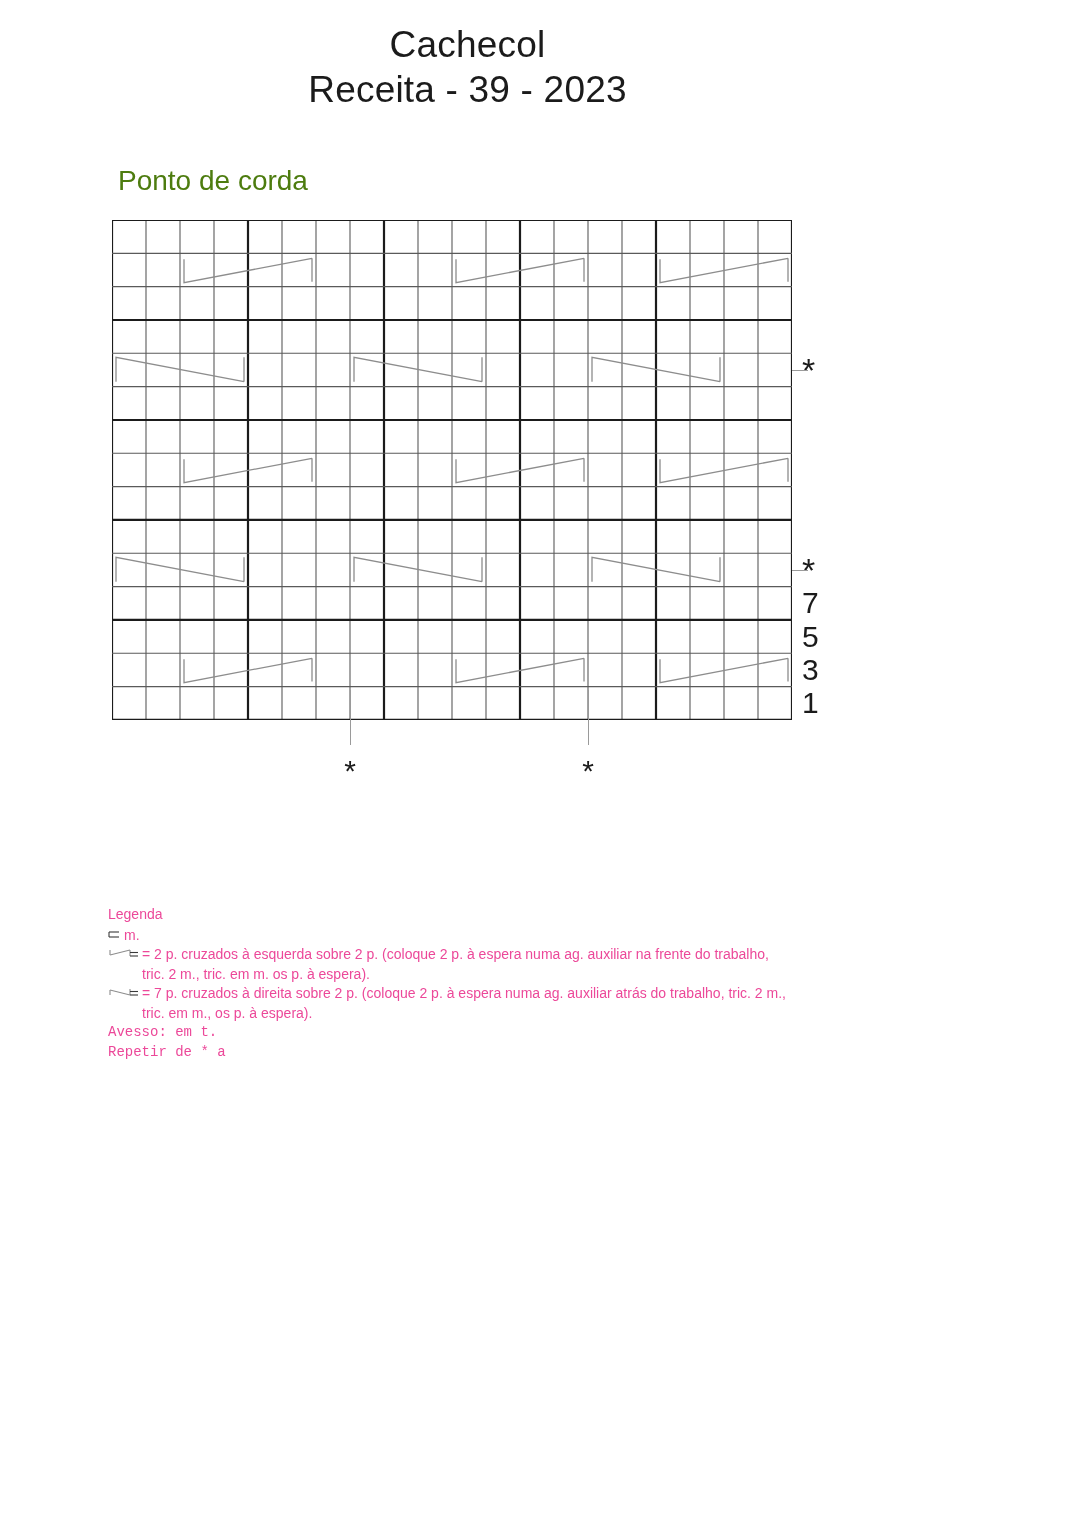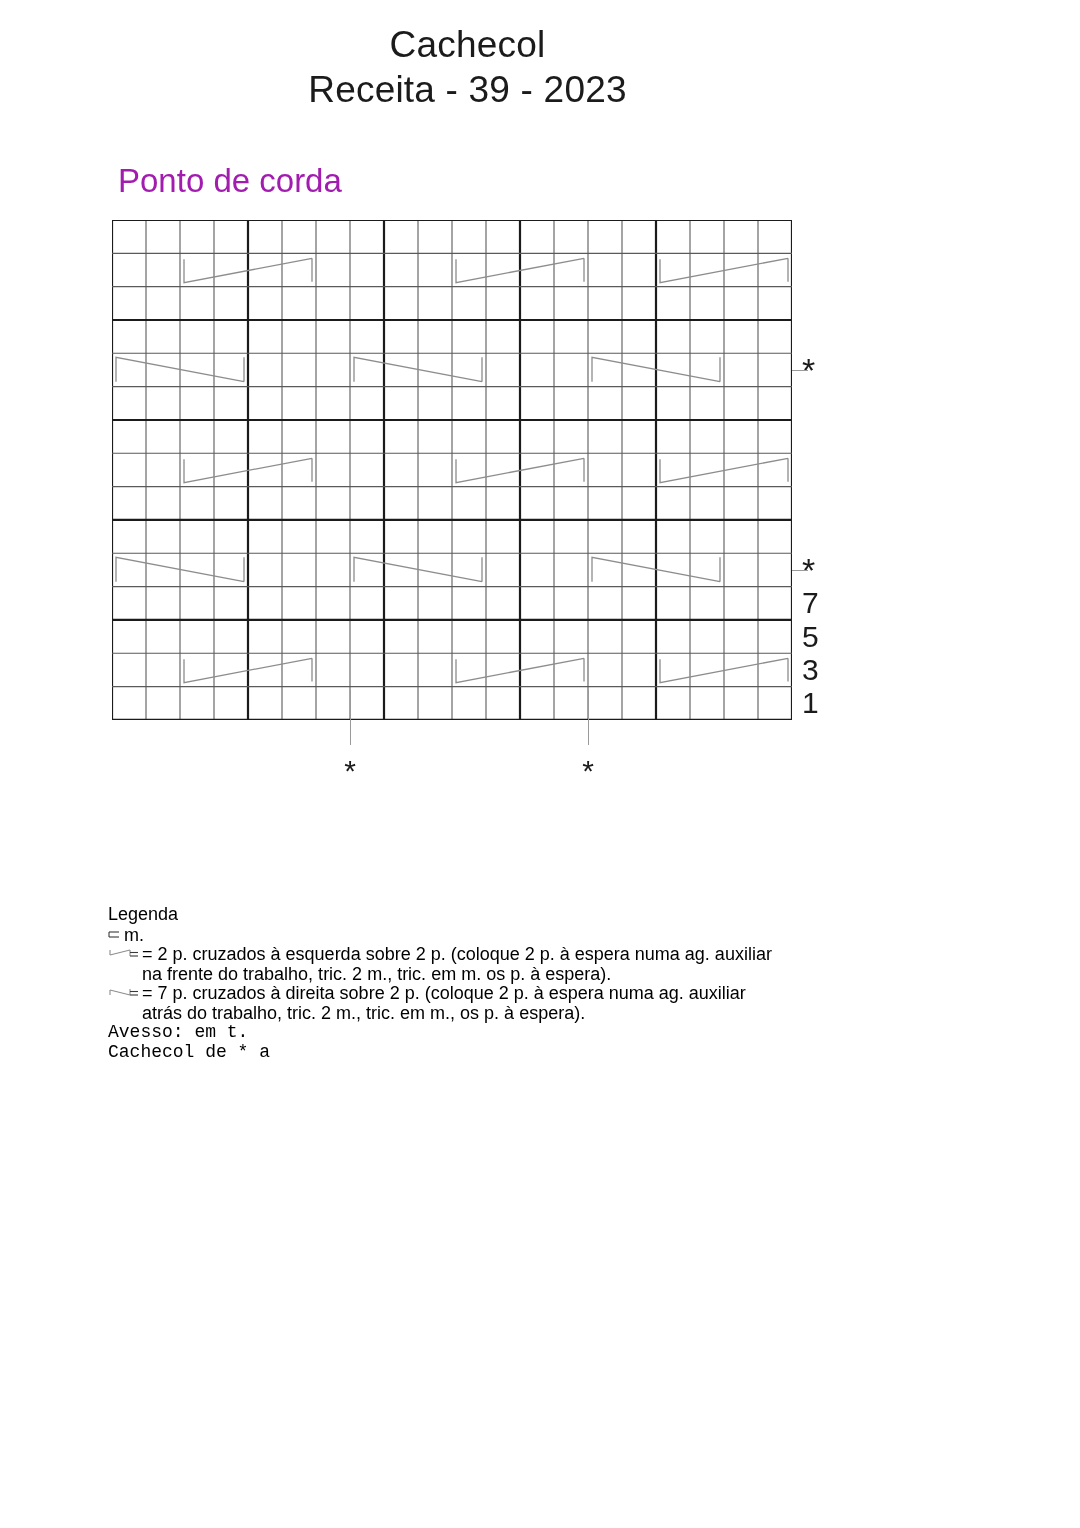--- a/index.html
+++ b/index.html
@@ -31,24 +31,24 @@
     letter-spacing: 0.2px;
     color: #1b1b1b;
     white-space: pre;
   }
 
   
   #section-heading {
     position: absolute;
     left: 118px;
     top: 164px;
-    font-size: 33px;
+    font-size: 28px;
     line-height: 34px;
     font-weight: 400;
-    color: #a21caf;
+    color: #4d7c0f;
   }
 
   
   #chart-area {
     position: absolute;
     left: 112px;
     top: 220px;
     width: 680px;
     height: 500px;
   }
@@ -87,23 +87,23 @@
     width: 1px;
     background: #9a9a9a;
   }
 
   
   #legend {
     position: absolute;
     left: 108px;
     top: 905px;
     width: 680px;
-    font-size: 18px;
+    font-size: 14px;
     line-height: 19.5px;
-    color: #000000;
+    color: #ec4899;
   }
   #legend .legend-title {
     margin-bottom: 1px;
   }
   .legend-row {
     display: flex;
     align-items: flex-start;
   }
   .legend-glyph {
     flex: 0 0 auto;
@@ -273,17 +273,17 @@
         <path d="M 2 6 L 22 11" stroke="#8d8d8d" stroke-width="1.1" fill="none"></path>
         <path d="M 22 11 L 22 5" stroke="#8d8d8d" stroke-width="1.1" fill="none"></path>
         <line x1="22" y1="11" x2="30" y2="11" stroke="#3a3a3a" stroke-width="1.1"></line>
         <line x1="22" y1="7.5" x2="30" y2="7.5" stroke="#3a3a3a" stroke-width="1.1"></line>
       </svg>
     </span>
     <span class="legend-text">= 7 p. cruzados à direita sobre 2 p. (coloque 2 p. à espera numa ag. auxiliar atrás do trabalho, tric. 2 m., tric. em m., os p. à espera).</span>
   </div>
 
   <div class="legend-plain">Avesso: em t.</div>
-  <div class="legend-plain">Cachecol de * a</div>
+  <div class="legend-plain">Repetir de * a</div>
 </div>
 
 <div class="marker-leader" style="left: 792px; top: 569.965px; width: 16px; height: 1px;"></div>
 <div class="marker-leader" style="left: 792px; top: 369.985px; width: 16px; height: 1px;"></div>
 
 </body></html>

